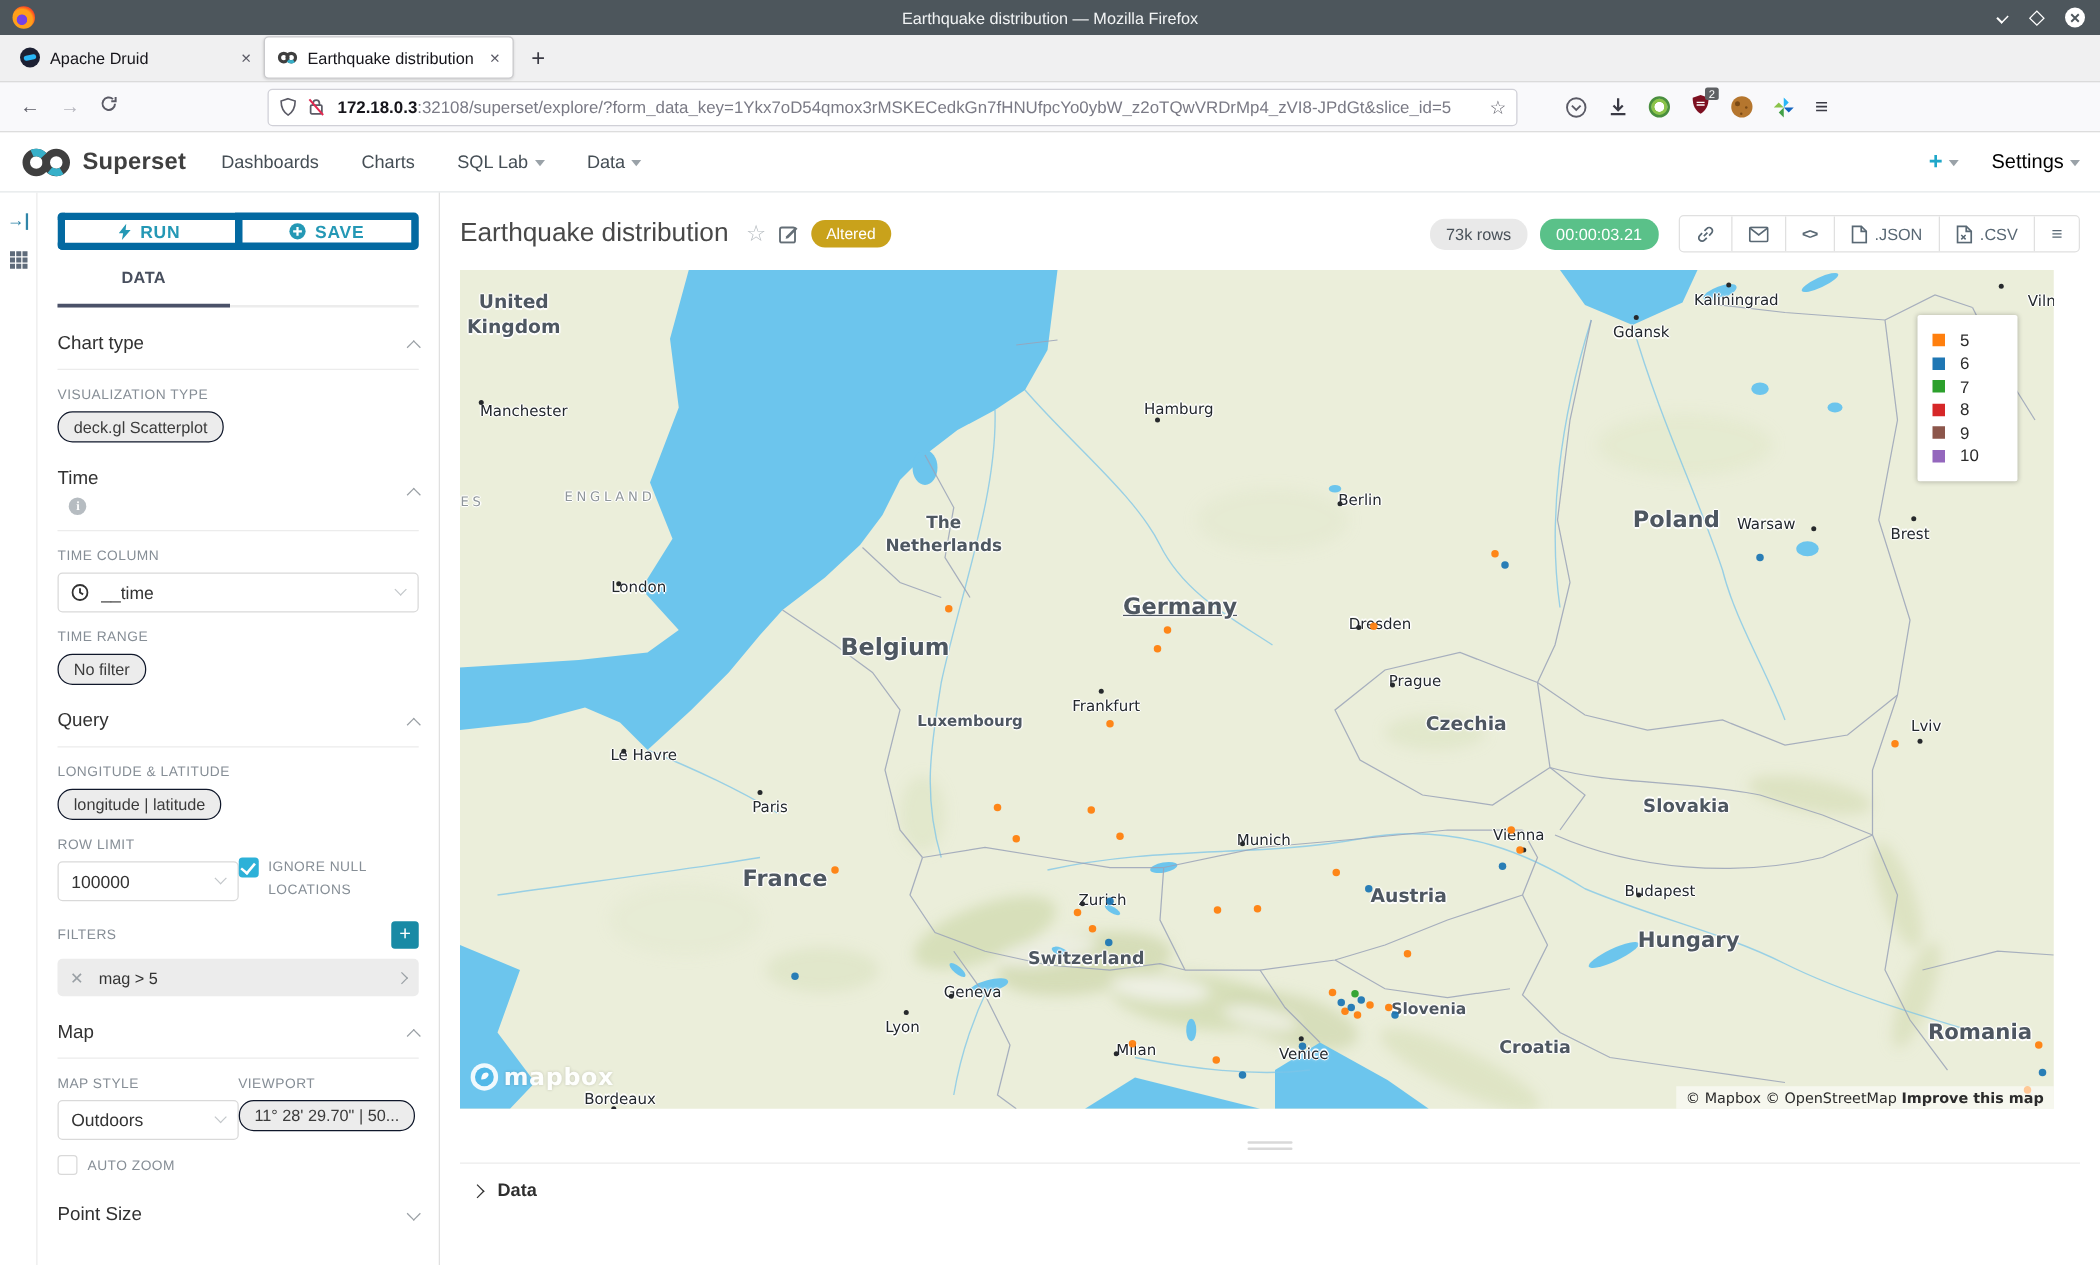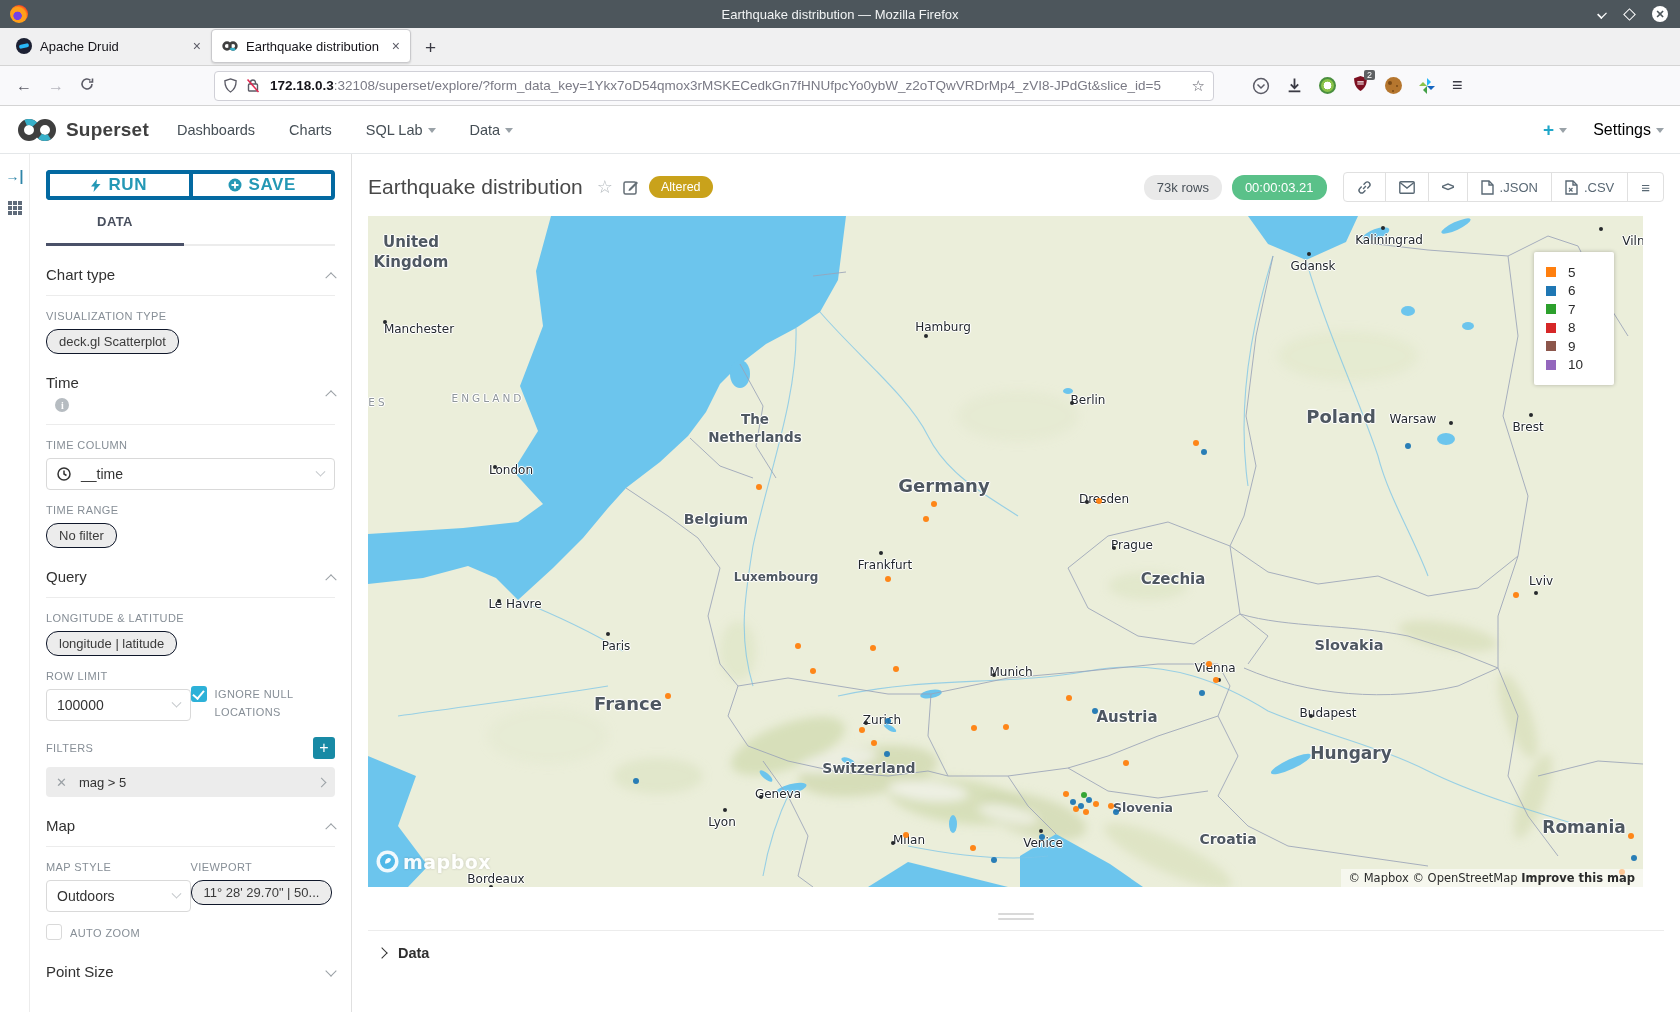--- a/index.html
+++ b/index.html
@@ -51,21 +51,21 @@
   .nav-right { margin-left:auto; display:flex; align-items:center; gap:26px; }
   .plus-teal { color:#20a7c9; font-size:19px; font-weight:bold; }
 
   
   .main { display:flex; height:858px; }
   .iconstrip { width:30px; border-right:1px solid #ececec; padding-top:14px; display:flex; flex-direction:column; align-items:center; gap:16px; }
   .collapse-ic { color:#2f85a8; font-size:14px; font-weight:bold; }
 
   .cpanel { width:322px; border-right:1px solid #e0e0e0; padding:16px 16px 0 16px; overflow:hidden; position:relative; }
   .btnrow { display:flex; }
-  .btn-rs { flex:1; height:30px; border:4px solid #0369a1; color:#2498b5; background:#fff; font-size:17px; font-weight:bold;
+  .btn-rs { flex:1; height:30px; border:6px solid #0369a1; color:#2498b5; background:#fff; font-size:14px; font-weight:bold;
             letter-spacing:.6px; display:flex; align-items:center; justify-content:center; gap:7px; }
   .btn-run { border-radius:4px 0 0 4px; border-right:none; }
   .btn-save { border-radius:0 4px 4px 0; }
   .tabrow { margin-top:14px; border-bottom:2px solid #ececec; position:relative; height:32px; }
   .tab-data { width:138px; text-align:center; font-size:13px; font-weight:bold; color:#484f5e; letter-spacing:.4px; }
   .inkbar { position:absolute; left:0; bottom:-2px; width:138px; height:3px; background:#4a5168; }
   .sec-h { display:flex; justify-content:space-between; align-items:center; padding:20px 0 12px 0; font-size:15px; color:#313131; }
   .sec-h .left { display:flex; align-items:center; gap:7px;flex-direction:column; }
   .chev { width:8px; height:8px; border-right:1.6px solid #9aa0a5; border-bottom:1.6px solid #9aa0a5; }
   .chev.up { transform:rotate(-135deg) translate(-2px,-2px); }
@@ -526,27 +526,27 @@
       </svg>
       <div id="map-overlay" style="position:absolute;left:0;top:0;width:1275px;height:671px">
           <div class="map-label country" style="left: 43px; top: 36px; font-size: 15px;">
             <div>United</div>
             <div>Kingdom</div>
           </div>
           <div class="map-label country" style="left: 387px; top: 212px; font-size: 13.5px;">
             <div>The</div>
             <div>Netherlands</div>
           </div>
-          <div class="map-label country" style="left: 348px; top: 303px; font-size: 14px;">
+          <div class="map-label country" style="left: 348px; top: 303px; font-size: 19px;">
             <div>Belgium</div>
           </div>
           <div class="map-label country" style="left: 408px; top: 361px; font-size: 12px;">
             <div>Luxembourg</div>
           </div>
-          <div class="map-label country" style="left: 576px; top: 270px; font-size: 18px;">
+          <div class="map-label country" style="left: 576px; top: 270px; font-size: 18px; text-decoration: underline;">
             <div>Germany</div>
           </div>
           <div class="map-label country" style="left: 973px; top: 201px; font-size: 18px;">
             <div>Poland</div>
           </div>
           <div class="map-label country" style="left: 260px; top: 488px; font-size: 18px;">
             <div>France</div>
           </div>
           <div class="map-label country" style="left: 501px; top: 552px; font-size: 14px;">
             <div>Switzerland</div>

